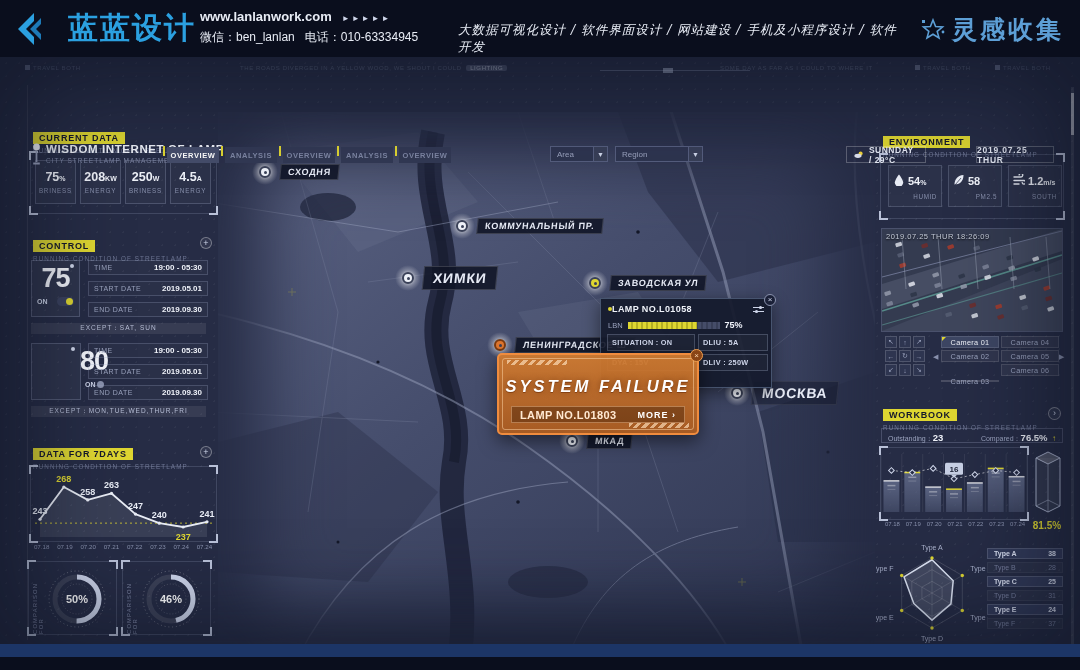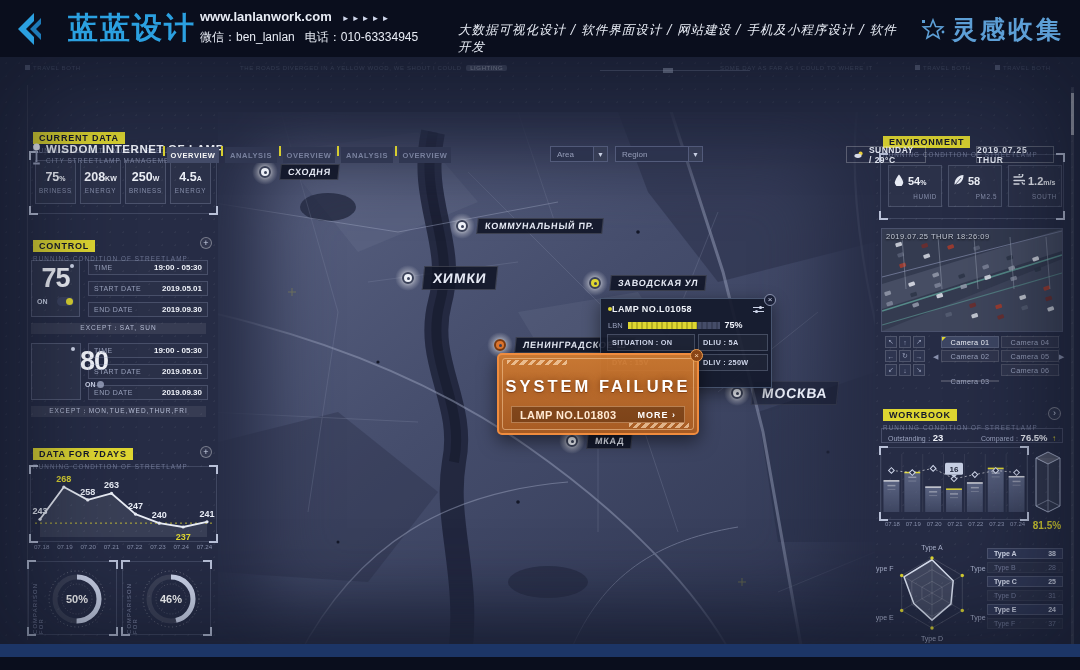--- a/index.html
+++ b/index.html
@@ -128,21 +128,21 @@
   .closebtn{position:absolute;width:12px;height:12px;border-radius:50%;background:#1b2138;border:1px solid #8a92ae;color:#cfd6ea;
             font-size:8px;line-height:10px;text-align:center;z-index:16;}
 
   
   #alert{position:absolute;left:497px;top:353px;width:202px;height:82px;z-index:15;
          background:linear-gradient(180deg,rgba(207,122,48,.95),rgba(172,92,32,.95));
          border:2px solid #f08c3e;border-radius:5px;box-shadow:0 6px 18px rgba(0,0,0,.5);}
   #alert::before{content:"";position:absolute;inset:3px;border:1px solid rgba(255,216,170,.5);border-radius:3px;pointer-events:none;}
   #alert .hatch{position:absolute;left:8px;top:5px;width:60px;height:5px;background:repeating-linear-gradient(135deg,rgba(255,225,190,.65) 0 3px,transparent 3px 6px);}
   #alert .hatch2{position:absolute;right:8px;bottom:5px;width:60px;height:5px;background:repeating-linear-gradient(135deg,rgba(255,225,190,.65) 0 3px,transparent 3px 6px);}
-  #alert-title{position:absolute;left:0;right:0;top:22px;text-align:center;color:#fff;font-size:16.5px;font-weight:900;
+  #alert-title{position:absolute;left:0;right:0;top:22px;text-align:center;color:#fff;font-size:16.5px;font-weight:900;font-style:italic;
                letter-spacing:3px;text-shadow:0 0 7px #7a3a10,0 1px 0 #8a4516;}
   #alert-strip{position:absolute;left:12px;right:12px;bottom:10px;height:17px;background:rgba(40,18,4,.35);border:1px solid rgba(255,200,150,.45);
                display:flex;align-items:center;justify-content:space-between;padding:0 8px;}
   #alert-strip .lamp{color:#ffe9d2;font-size:11px;font-weight:bold;letter-spacing:.4px;}
   #alert-strip .more{color:#fff;font-size:9px;font-weight:bold;letter-spacing:1px;}
   #alert-close{position:absolute;right:-6px;top:-6px;width:13px;height:13px;border-radius:50%;background:#8a4516;border:1px solid #f0a050;
                color:#ffd9b0;font-size:8px;line-height:11px;text-align:center;z-index:16;}
 
   
   #env-stats{position:absolute;left:888px;top:165px;display:flex;gap:6px;z-index:13;}

